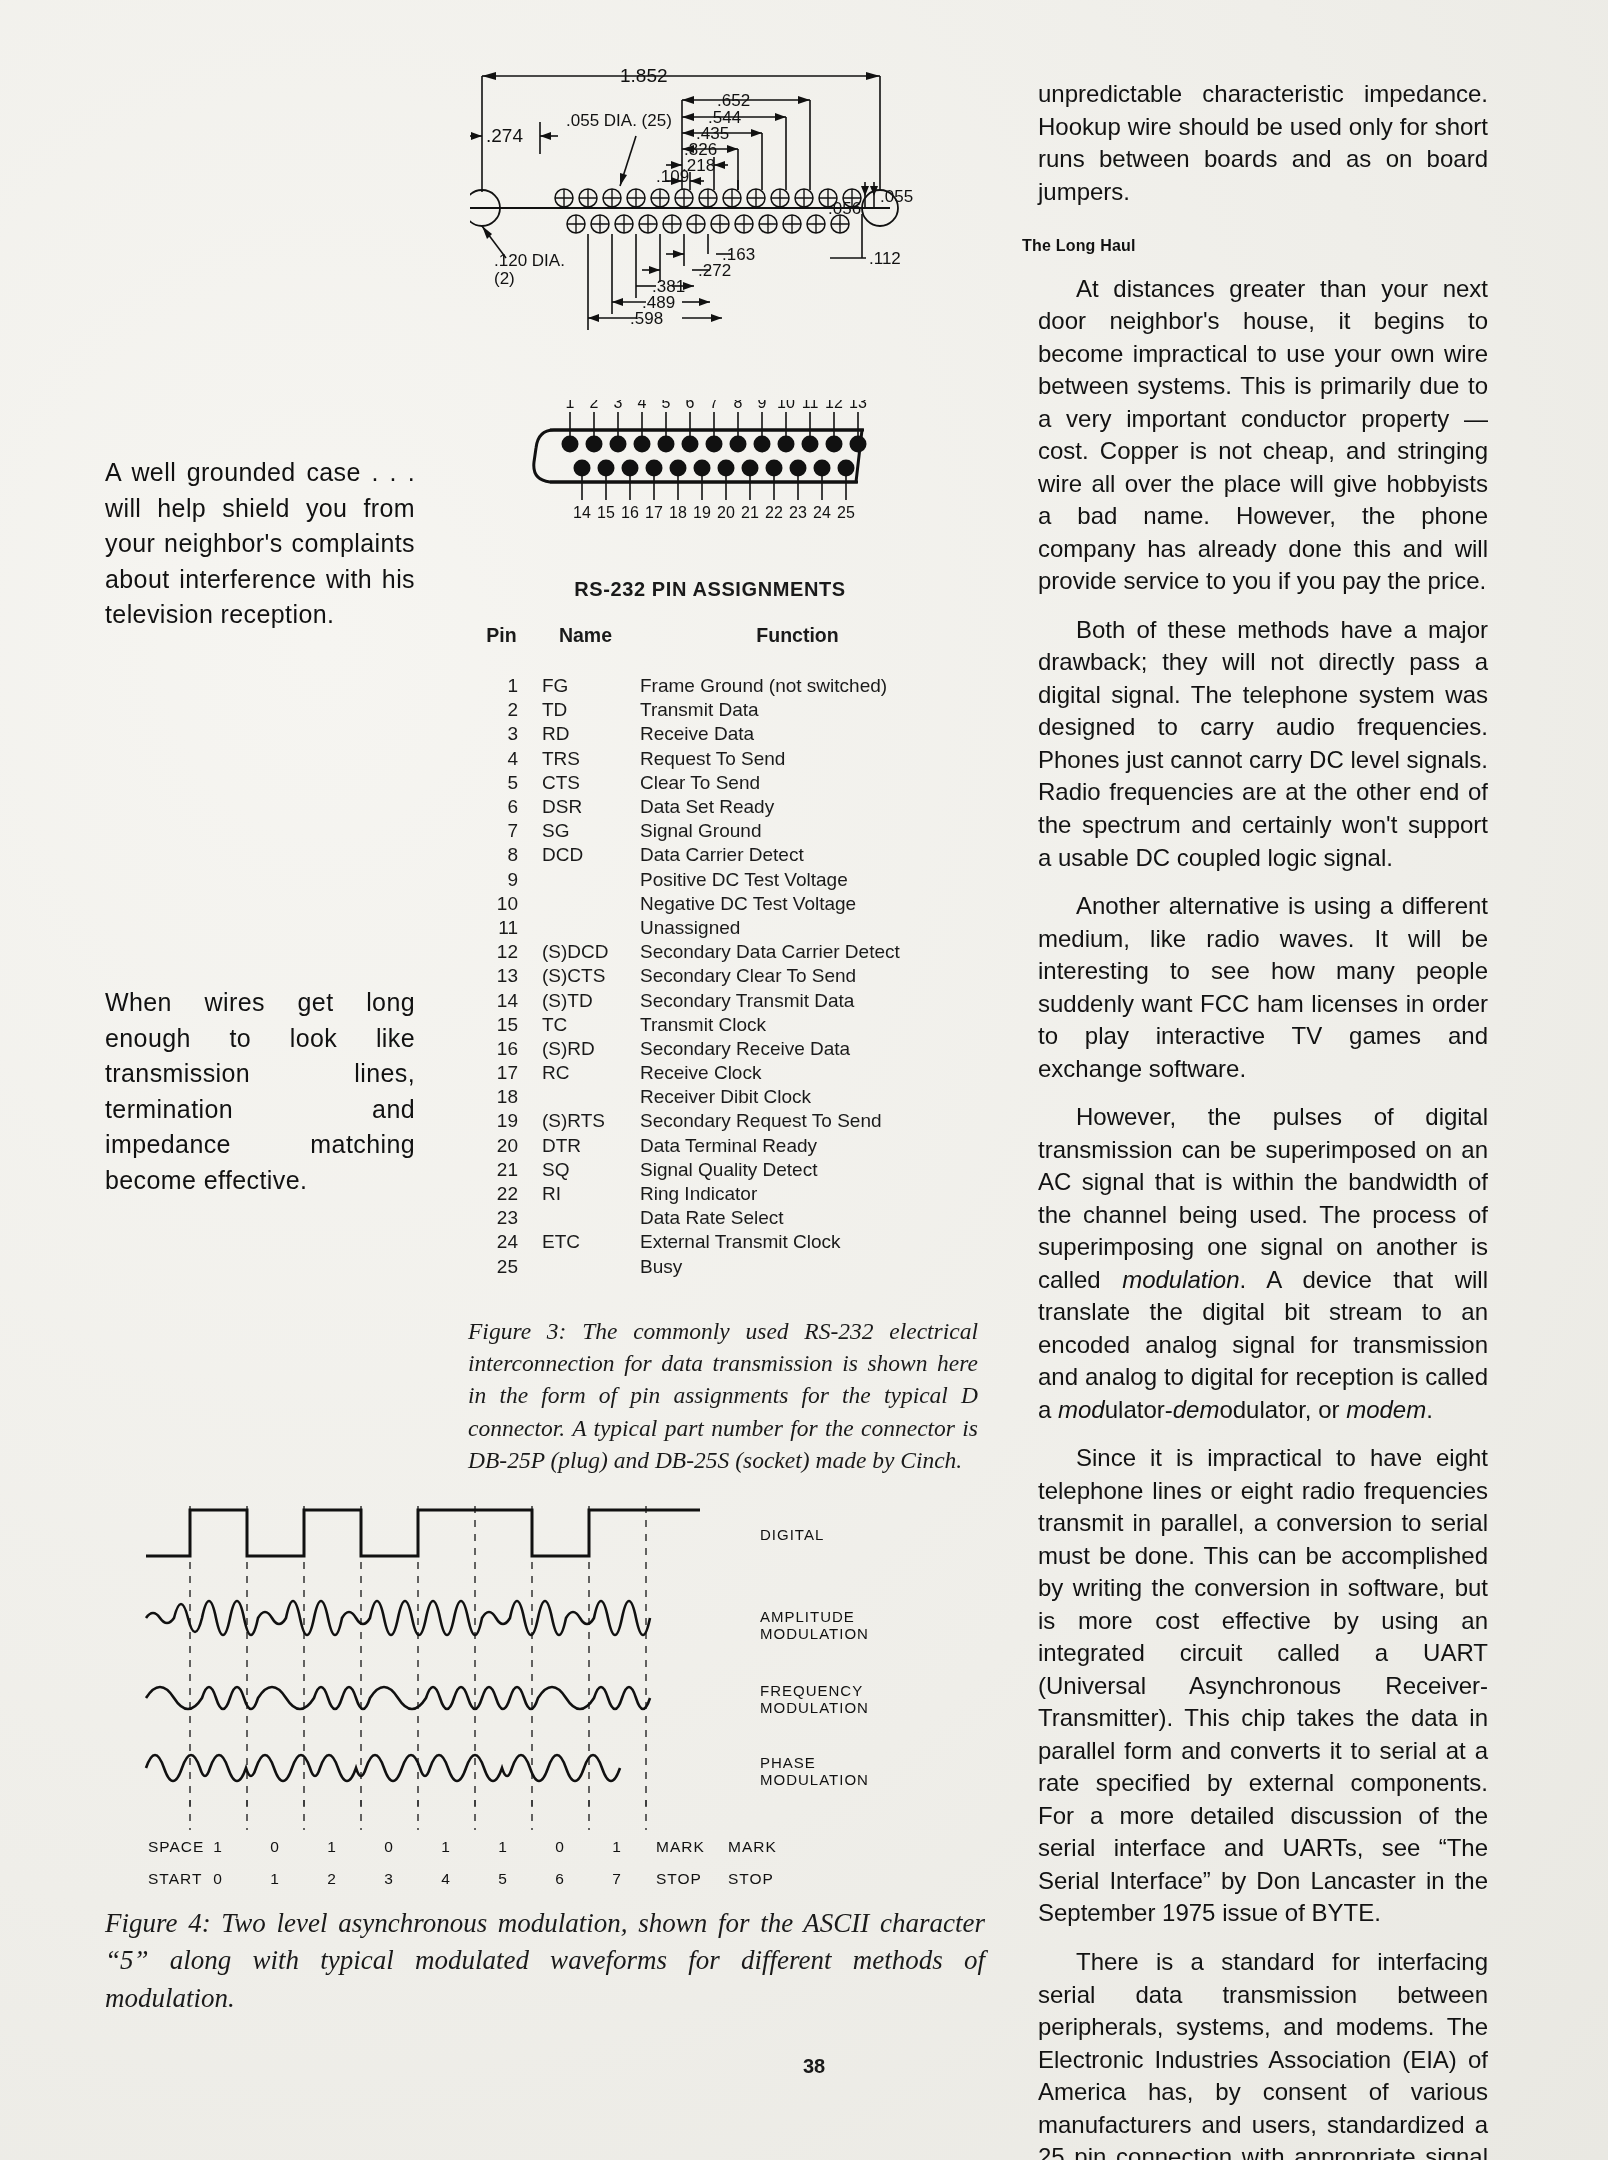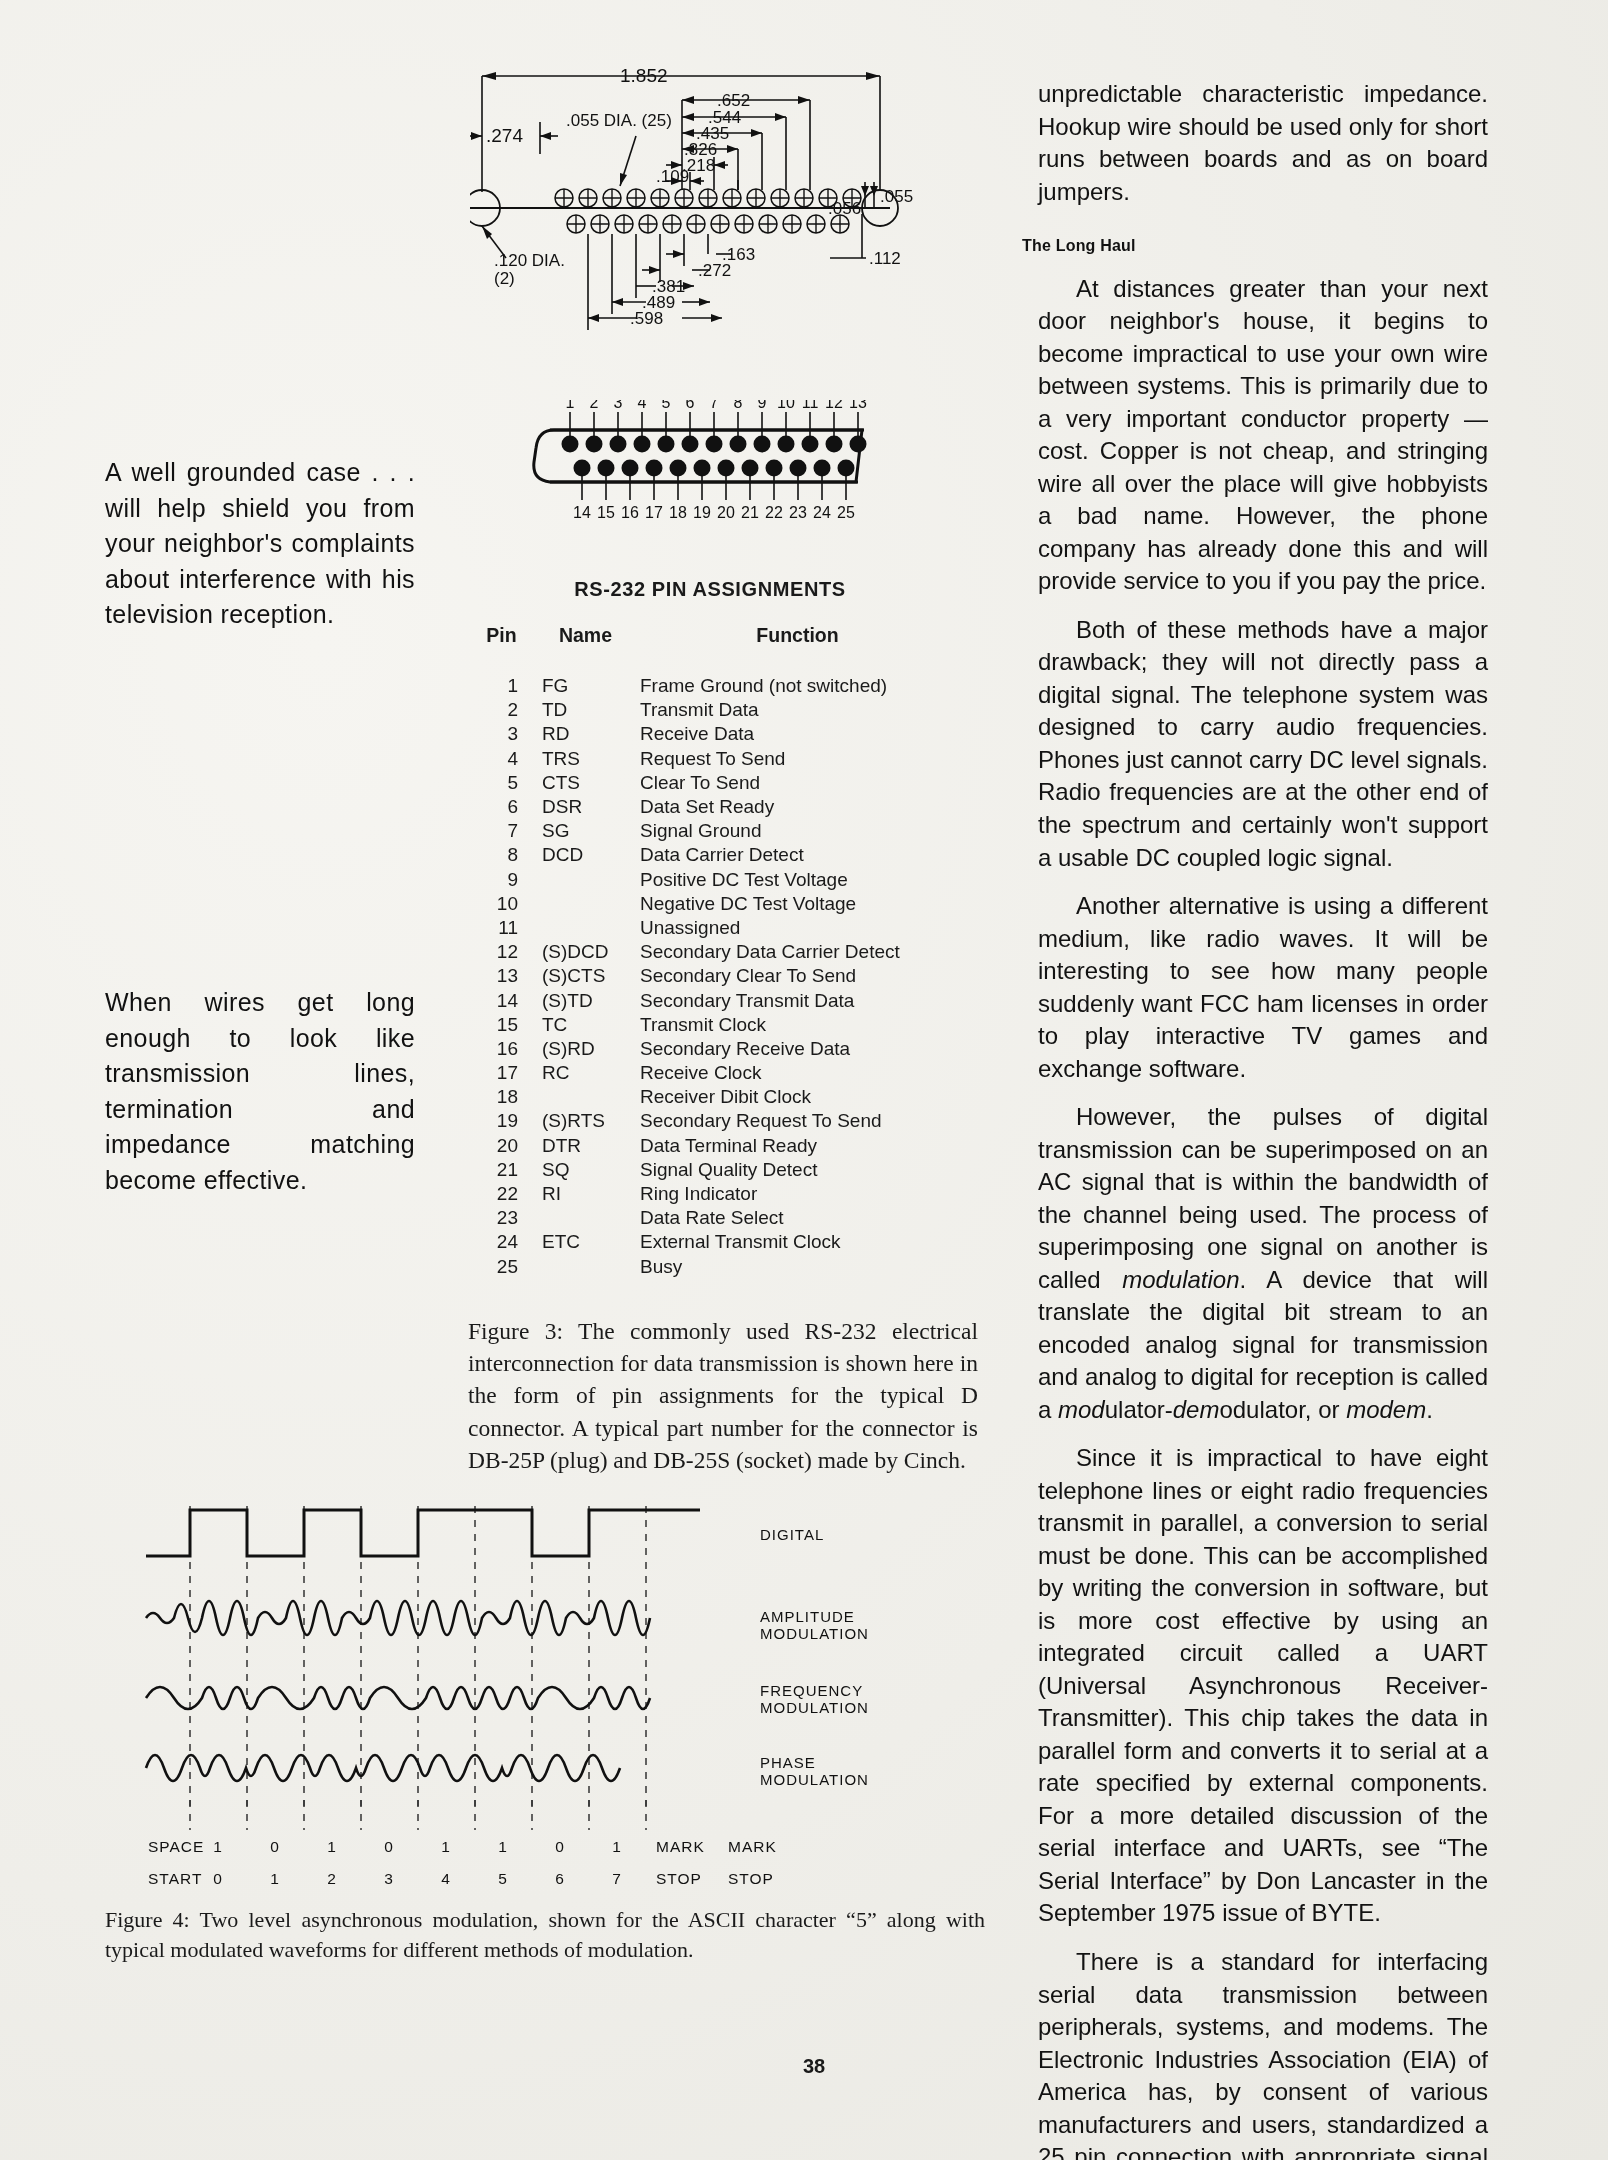--- a/index.html
+++ b/index.html
@@ -80,37 +80,39 @@
   #pintable th.c-pin { text-align:center; padding-right:0; }
   #pintable th.c-name { text-align:center; padding-left:0; }
   #pintable th.c-fn { text-align:center; }
 
   
   #fig3cap {
     position:absolute;
     left:468px; top:1315px;
     width:510px;
     font-family:"Liberation Serif", serif;
+    font-style:italic;
     font-size:23.5px;
     line-height:1.37;
     text-align:justify;
   }
 
   
   #fig4 {
     position:absolute;
     left:140px; top:1500px;
     width:820px; height:390px;
   }
   #fig4cap {
     position:absolute;
     left:105px; top:1905px;
     width:880px;
     font-family:"Liberation Serif", serif;
-    font-size:22px;
+    font-style:italic;
+    font-size:27px;
     line-height:1.38;
     text-align:justify;
   }
 
   
   #rightcol {
     position:absolute;
     left:1022px; top:62px;
     width:482px;
     font-size:24px;

